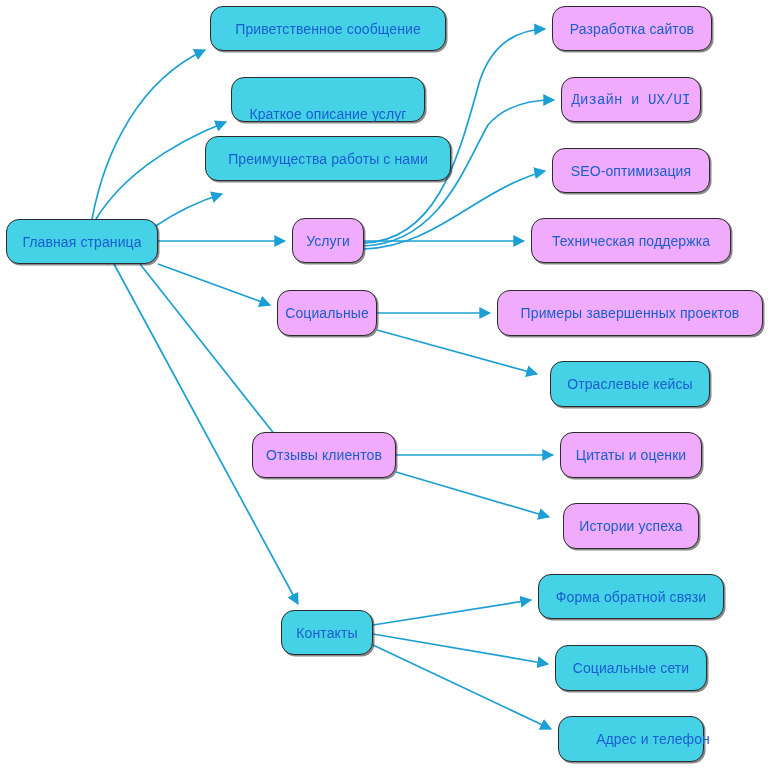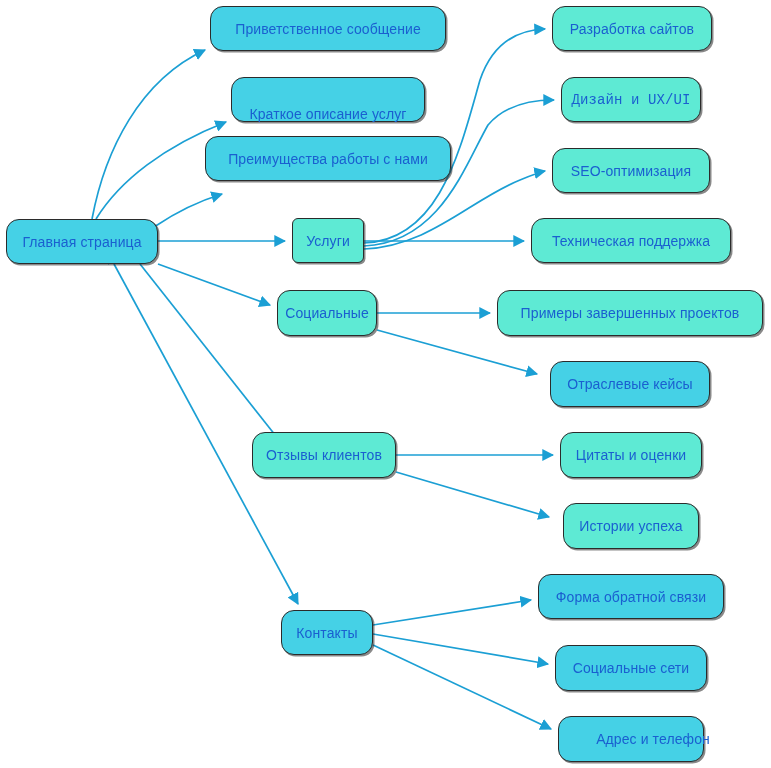--- a/index.html
+++ b/index.html
@@ -35,21 +35,21 @@
     align-items: center;
     justify-content: center;
     color: #1a5fd0;
     font-size: 14px;
     line-height: 1;
     white-space: nowrap;
     box-shadow: 1.5px 1.5px 0 rgba(40,40,40,0.55);
     letter-spacing: 0.1px;
   }
   .node.fill-cyan   { background: #45d1e6; }
-  .node.fill-sky    { background: #5eead4; }
+  .node.fill-sky    { background: #f0abfc; }
   .node-label {
     pointer-events: none;
   }
 </style>
 </head>
 <body>
 
 <div id="diagram-root">
 
   <svg id="edge-layer" viewBox="0 0 771 768" xmlns="http://www.w3.org/2000/svg">
@@ -86,21 +86,21 @@
       </div>
       <div class="node fill-cyan" style="left: 210px; top: 6px; width: 236px; height: 45px;">
         <span class="node-label">Приветственное сообщение</span>
       </div>
       <div class="node fill-cyan" style="left: 231px; top: 77px; width: 194px; height: 45px; align-items: flex-end;">
         <span class="node-label">Краткое описание услуг</span>
       </div>
       <div class="node fill-cyan" style="left: 205px; top: 136px; width: 246px; height: 45px;">
         <span class="node-label">Преимущества работы с нами</span>
       </div>
-      <div class="node fill-sky" style="left: 292px; top: 218px; width: 72px; height: 45px; border-radius: 6px;">
+      <div class="node fill-sky" style="left: 292px; top: 218px; width: 72px; height: 45px;">
         <span class="node-label">Услуги</span>
       </div>
       <div class="node fill-sky" style="left: 277px; top: 290px; width: 100px; height: 46px;">
         <span class="node-label">Социальные</span>
       </div>
       <div class="node fill-sky" style="left: 252px; top: 432px; width: 144px; height: 46px;">
         <span class="node-label">Отзывы клиентов</span>
       </div>
       <div class="node fill-cyan" style="left: 281px; top: 610px; width: 92px; height: 45px;">
         <span class="node-label">Контакты</span>

